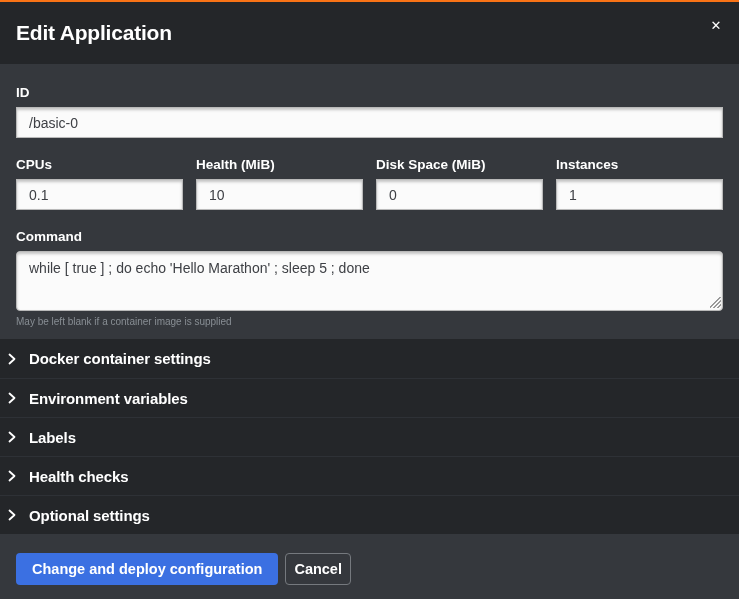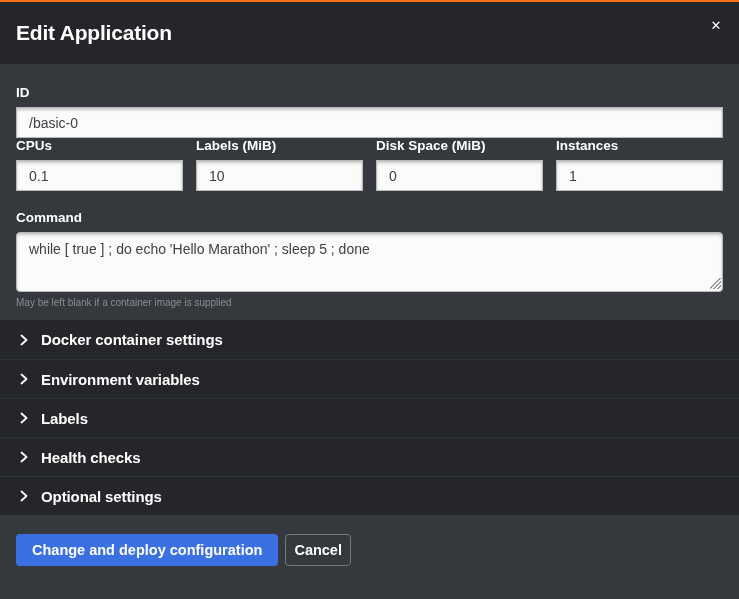--- a/index.html
+++ b/index.html
@@ -51,20 +51,21 @@
     border-radius: 0;
     box-shadow: inset 0 2px 3px rgba(0,0,0,0.22);
     padding: 0 12px;
     font-family: "Liberation Sans", sans-serif;
     font-size: 14px; color: #3e4045;
   }
   .field-row {
     display: grid;
     grid-template-columns: repeat(4, 1fr);
     column-gap: 13px;
+    margin-top: 19px;
   }
   .command-group { margin-top: 19px; }
   .command-wrap { position: relative; }
   .command-textarea {
     width: 100%; height: 60px;
     background: #fbfbfb;
     border: 1px solid #b9b9b9;
     border-radius: 4px;
     box-shadow: inset 0 2px 3px rgba(0,0,0,0.22);
     padding: 8px 12px;
@@ -88,21 +89,21 @@
   }
 
   
   .sections-panel {
     background: #242629;
     flex: 0 0 auto;
   }
   .section-row {
     height: 39px;
     display: flex; align-items: center;
-    padding: 0 16px;
+    padding: 0 4px;
     cursor: pointer;
   }
   .section-row + .section-row { border-top: 1px solid #2e3136; }
   .chevron-icon {
     width: 16px; height: 16px;
     display: flex; align-items: center; justify-content: center;
     margin-right: 9px;
     flex: 0 0 auto;
   }
   .chevron-icon svg { display: block; }
@@ -156,21 +157,21 @@
       <label class="field-label">ID</label>
       <input class="text-input" type="text" value="/basic-0" style="">
     </div>
 
     <div class="field-row">
       <div class="field-group">
         <label class="field-label">CPUs</label>
         <input class="text-input" type="text" value="0.1" style="">
       </div>
       <div class="field-group">
-        <label class="field-label">Labels (MiB)</label>
+        <label class="field-label">Health (MiB)</label>
         <input class="text-input" type="text" value="10" style="">
       </div>
       <div class="field-group">
         <label class="field-label">Disk Space (MiB)</label>
         <input class="text-input" type="text" value="0" style="">
       </div>
       <div class="field-group">
         <label class="field-label">Instances</label>
         <input class="text-input" type="text" value="1" style="">
       </div>

